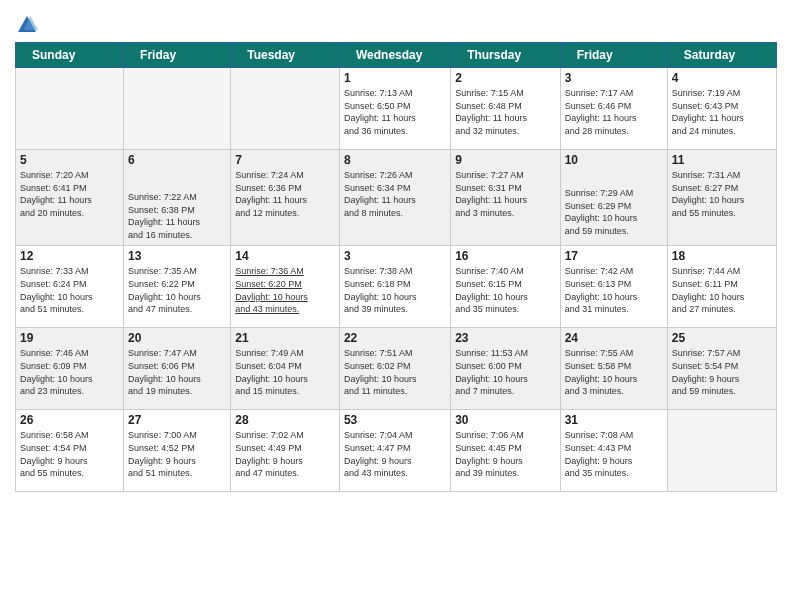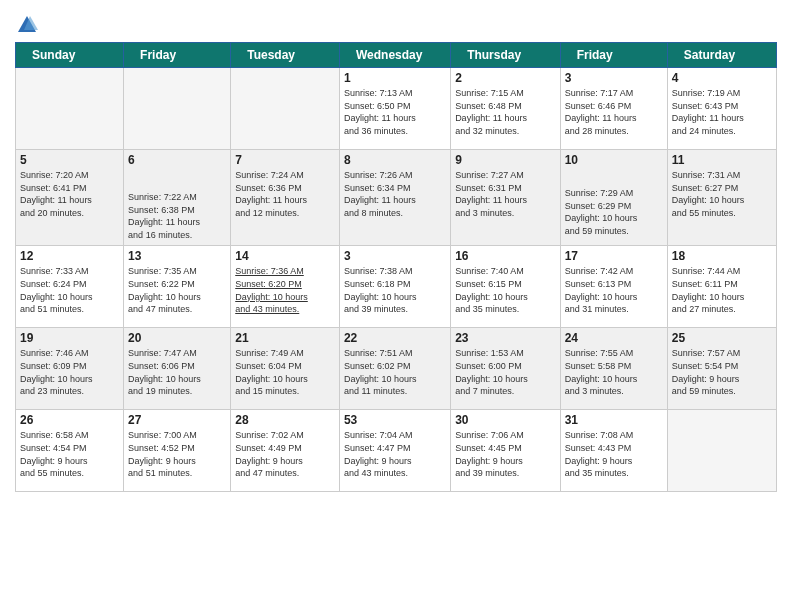--- a/index.html
+++ b/index.html
@@ -287,21 +287,21 @@
           </td>
           <td>
             <span class="day-number">22</span>
             <div class="day-info" style="white-space: pre-line;">Sunrise: 7:51 AM
 Sunset: 6:02 PM
 Daylight: 10 hours
 and 11 minutes.</div>
           </td>
           <td>
             <span class="day-number">23</span>
-            <div class="day-info" style="white-space: pre-line;">Sunrise: 1:53 AM
+            <div class="day-info" style="white-space: pre-line;">Sunrise: 11:53 AM
 Sunset: 6:00 PM
 Daylight: 10 hours
 and 7 minutes.</div>
           </td>
           <td>
             <span class="day-number">24</span>
             <div class="day-info" style="white-space: pre-line;">Sunrise: 7:55 AM
 Sunset: 5:58 PM
 Daylight: 10 hours
 and 3 minutes.</div>

